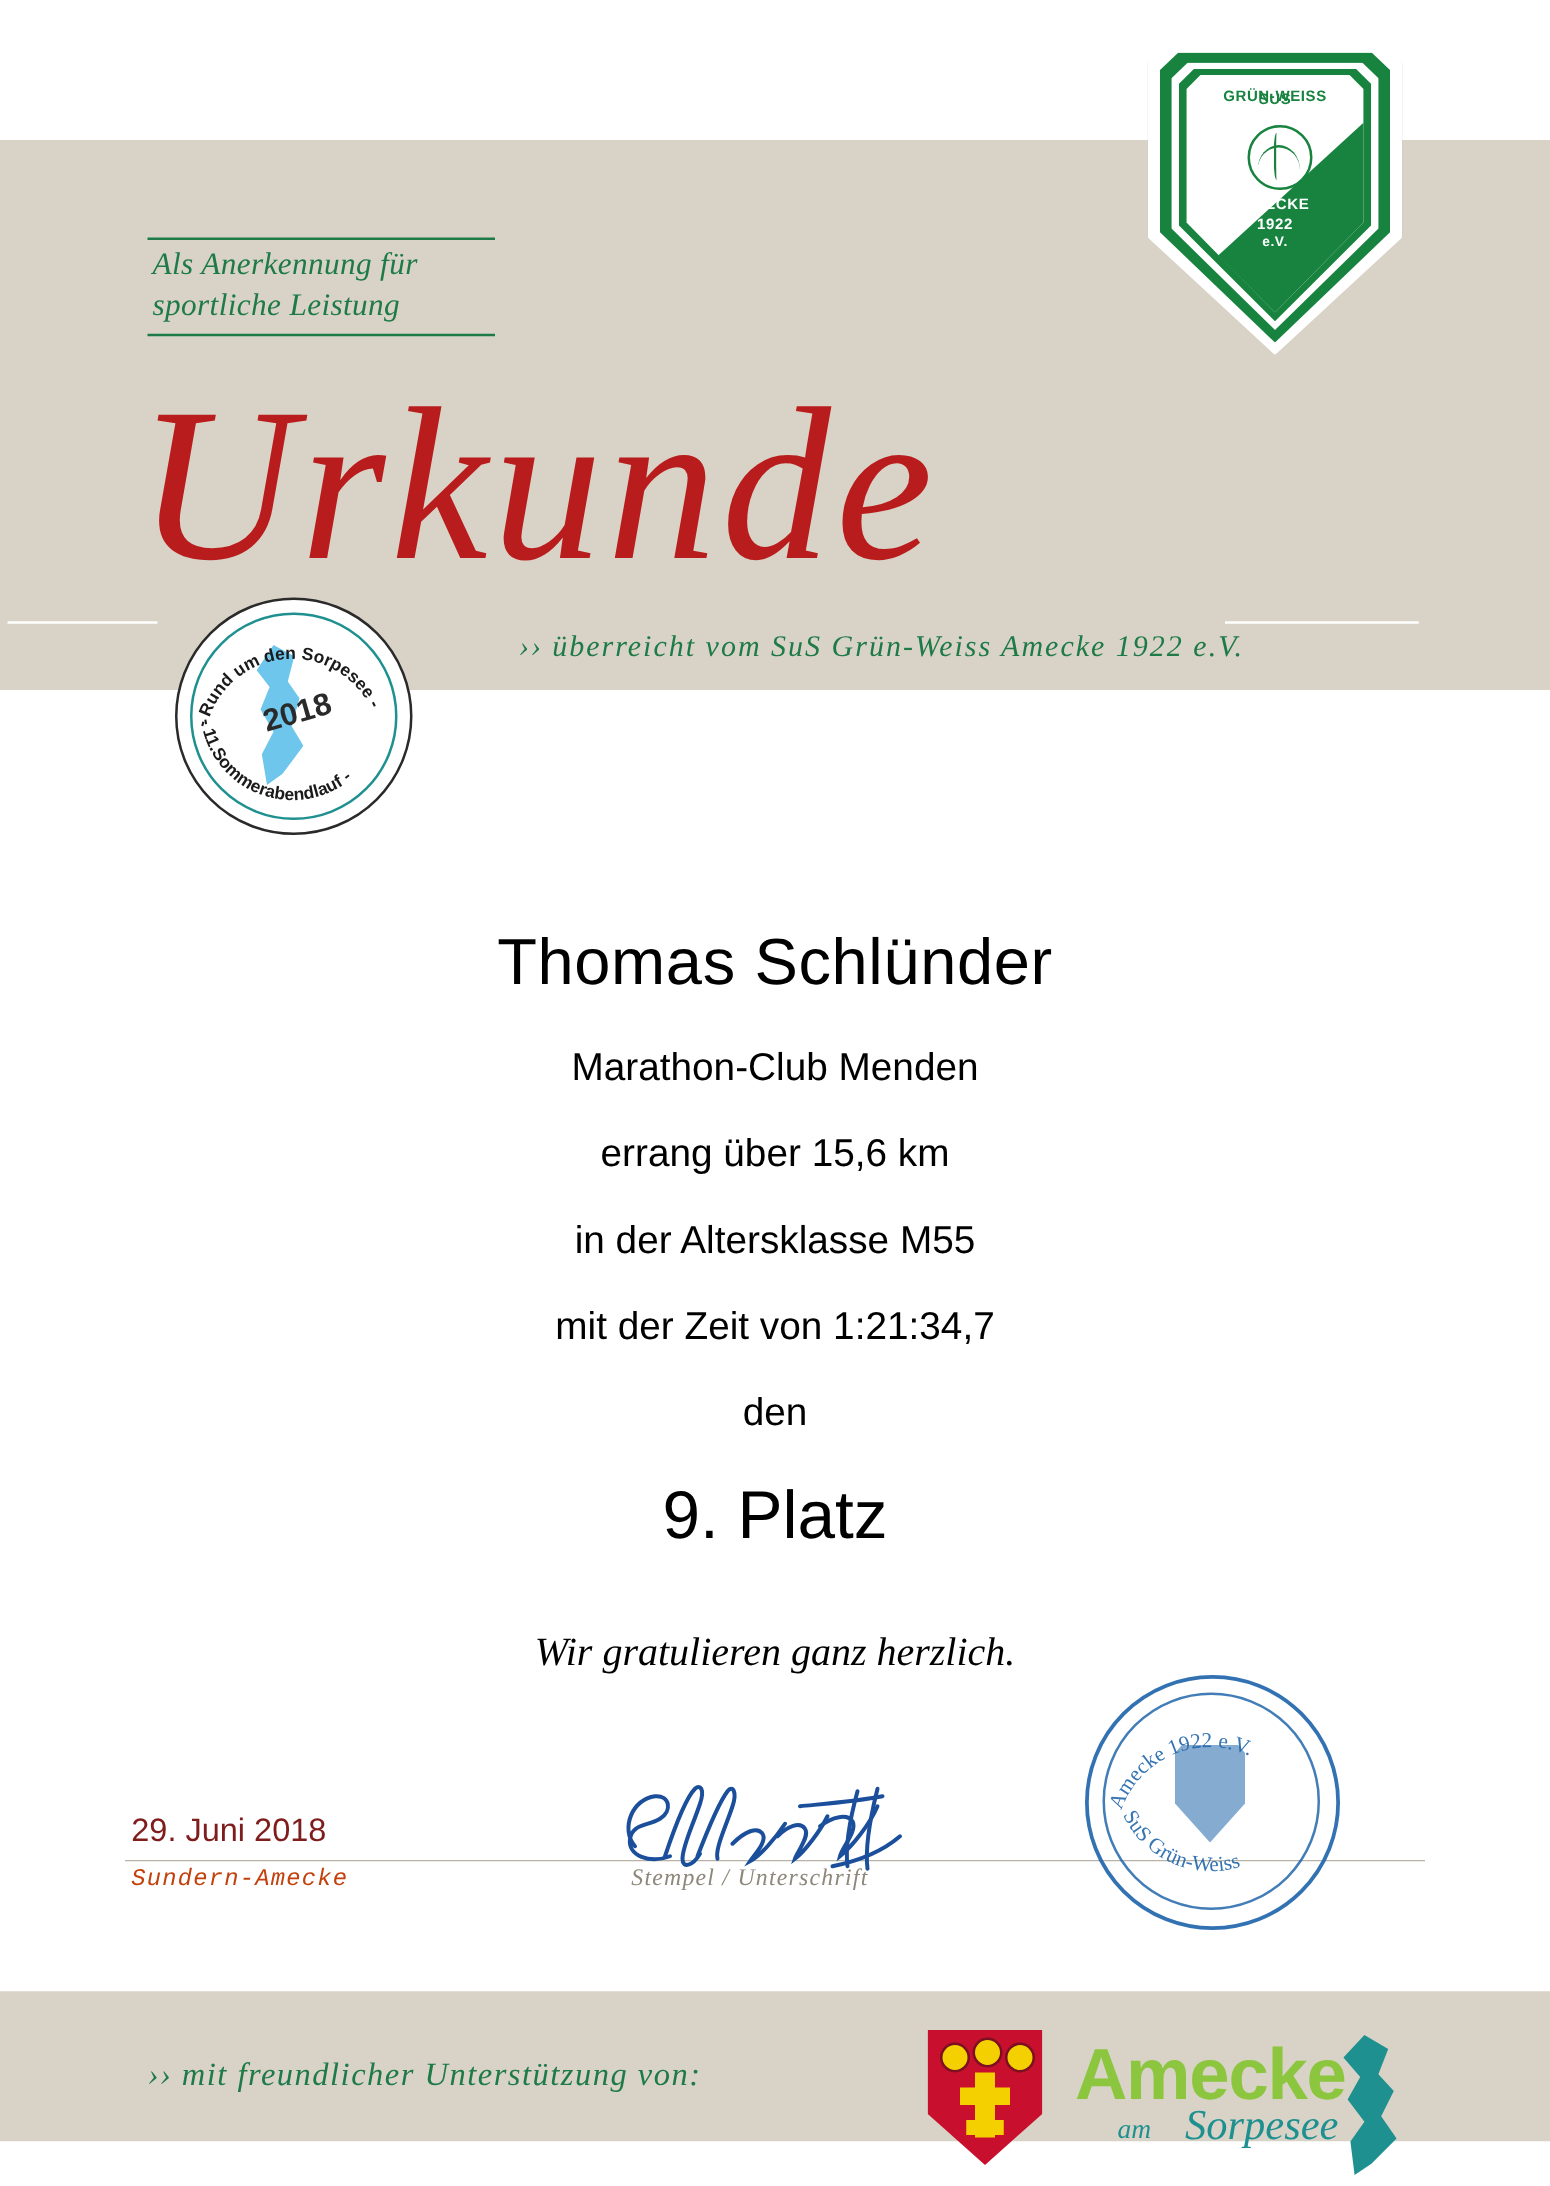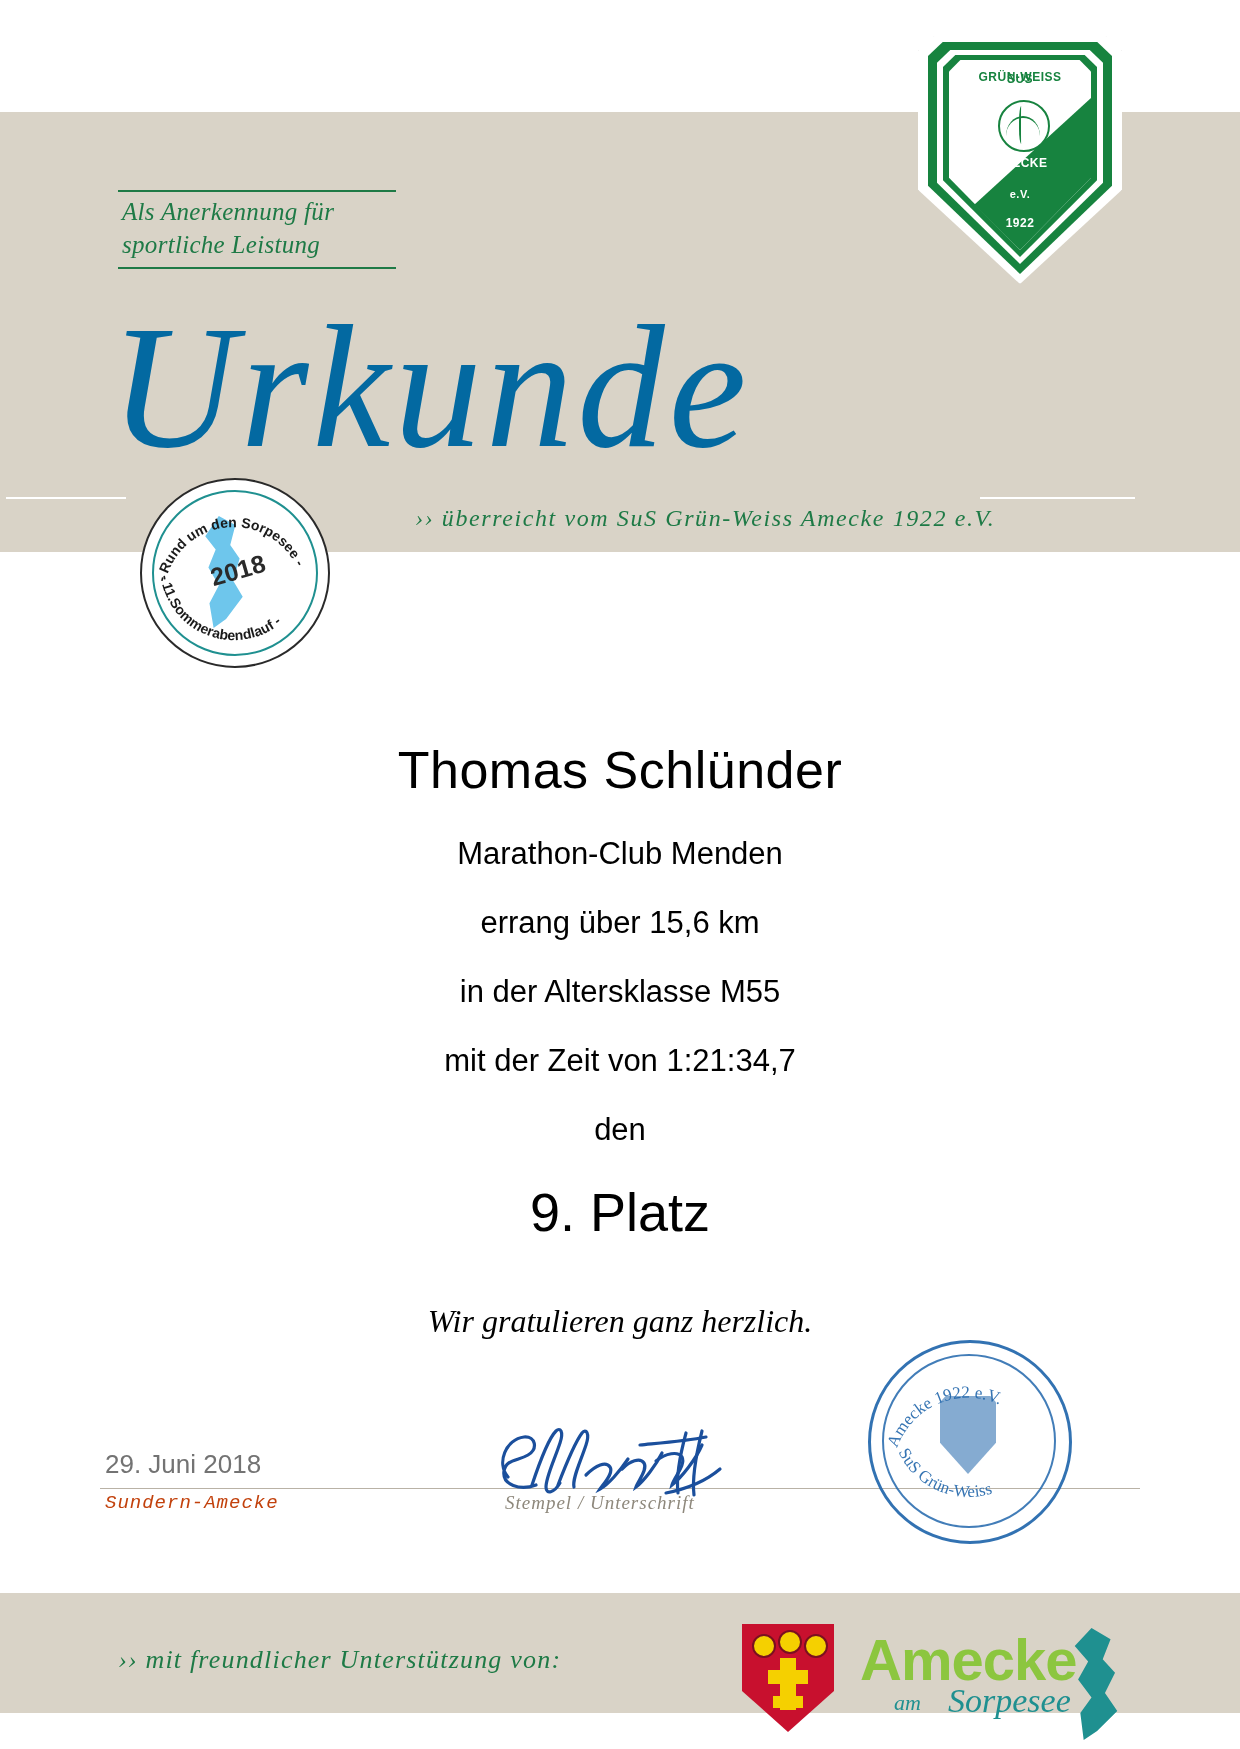--- a/index.html
+++ b/index.html
@@ -57,21 +57,21 @@
   }
 
   
   .urkunde {
     position: absolute;
     left: 110px; top: 300px;
     font-family: "Liberation Serif", serif;
     font-style: italic;
     font-size: 175px;
     line-height: 1;
-    color: #0369a1;
+    color: #b91c1c;
     letter-spacing: 4px;
     white-space: nowrap;
   }
   .title-rule-left {
     position: absolute;
     left: 6px; top: 497px;
     width: 120px; height: 2px;
     background: #ffffff;
   }
   .title-rule-right {
@@ -170,21 +170,21 @@
     left: 39px;
     text-align: center;
     font-family: "Liberation Sans", sans-serif;
     font-weight: bold;
     color: #17833f;
     letter-spacing: .5px;
   }
   .crest-sus { top: 44px; font-size: 12px; }
   .crest-gw  { top: 42px; font-size: 12px; }
   .crest-am  { top: 128px; font-size: 12px; color:#ffffff; }
-  .crest-yr  { top: 144px; font-size: 12px; color:#ffffff;margin-top:44px; }
+  .crest-yr  { top: 144px; font-size: 12px; color:#ffffff; }
   .crest-ev  { top: 160px; font-size: 11px; color:#ffffff; }
 
   
   .runstamp {
     position: absolute;
     left: 140px; top: 478px;
     width: 190px; height: 190px;
   }
   .runstamp .ring {
     position: absolute;
@@ -251,21 +251,21 @@
     color: #000000;
     margin-top: 38px;
   }
 
   
   .sig-date {
     position: absolute;
     left: 105px; top: 1449px;
     font-family: "Liberation Sans", sans-serif;
     font-size: 26px;
-    color: #737373;
+    color: #7f1d1d;
   }
   .sig-rule {
     position: absolute;
     left: 100px; top: 1488px;
     width: 1040px; height: 1px;
     background: #b9b2a6;
   }
   .sig-place {
     position: absolute;
     left: 105px; top: 1492px;

